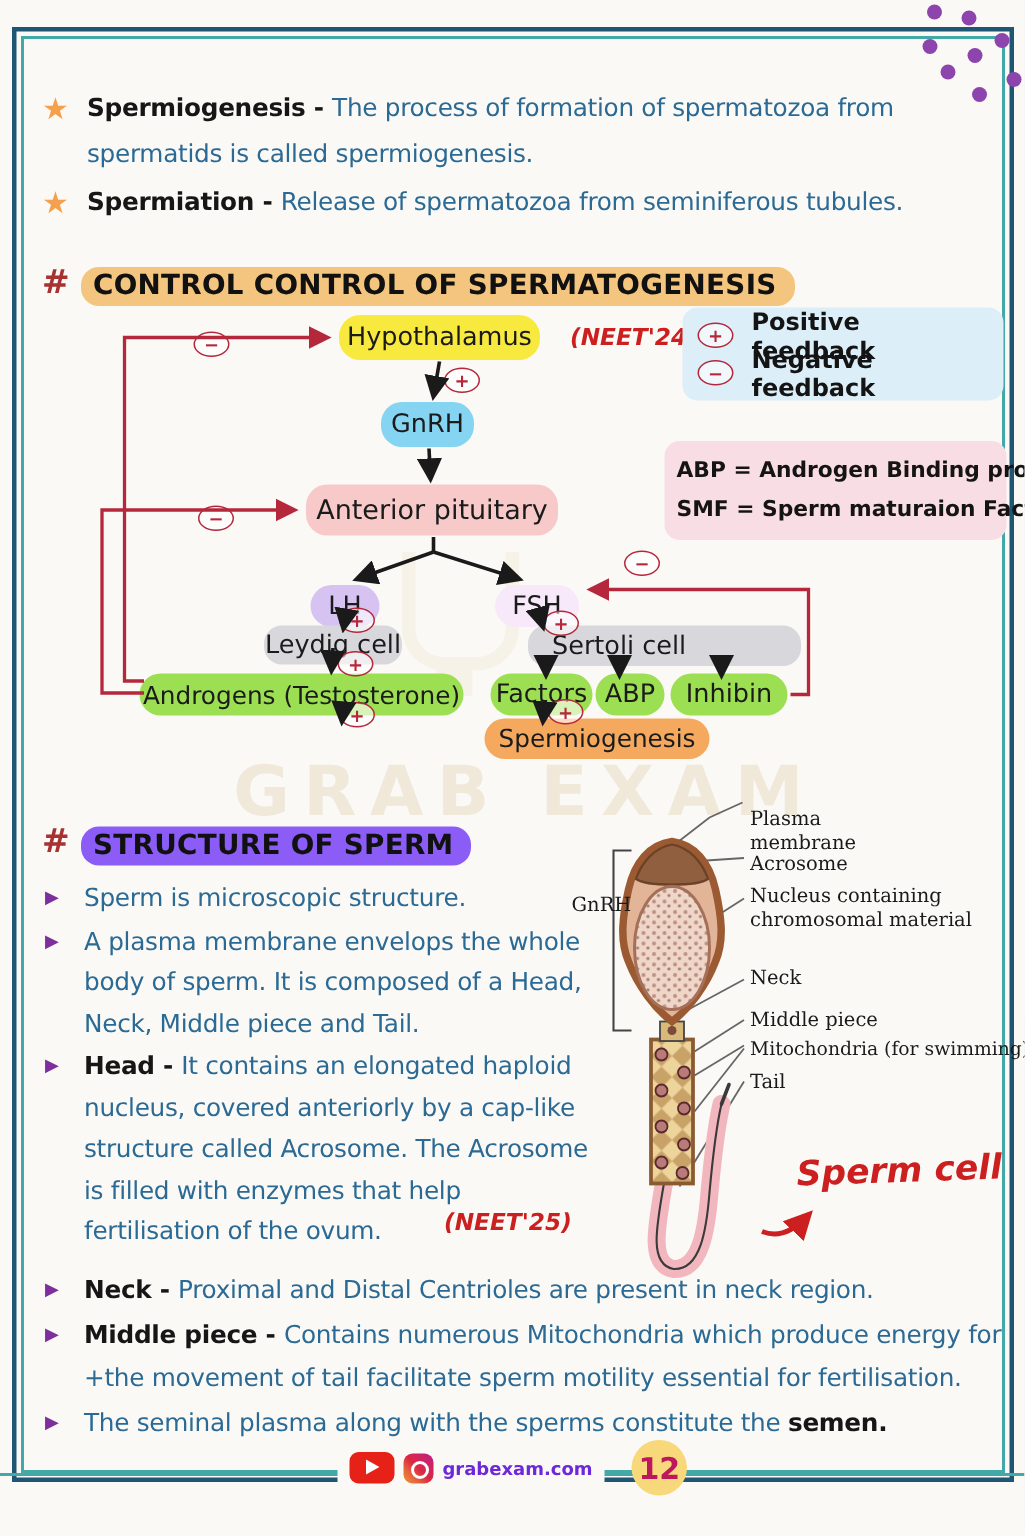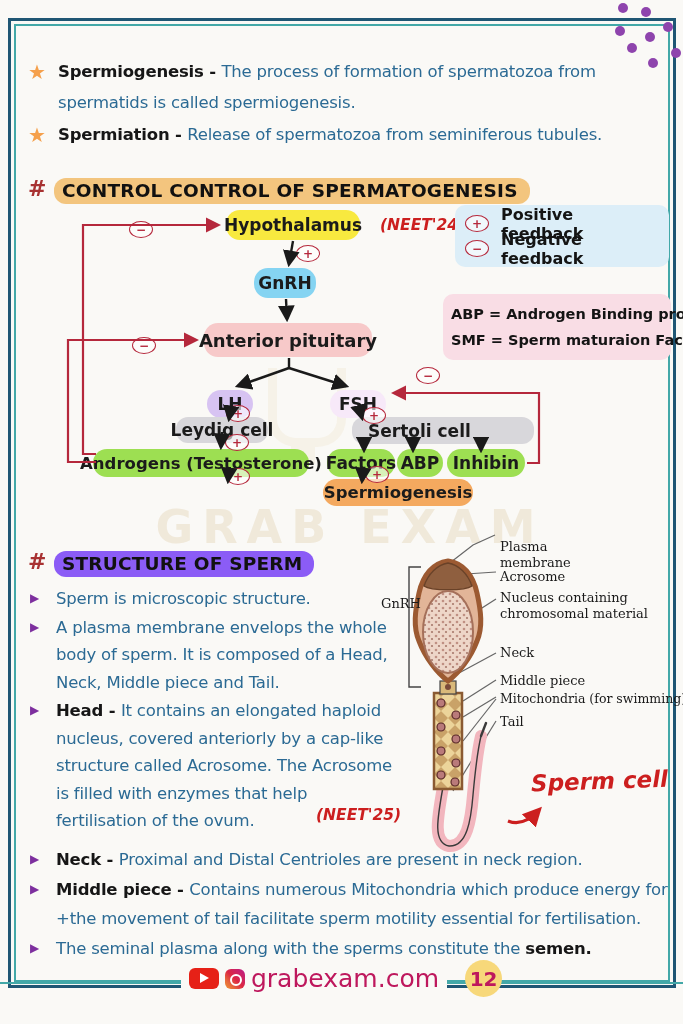--- a/index.html
+++ b/index.html
@@ -15,37 +15,37 @@
   .star{color:#f5a04c;font-size:20px;position:absolute;left:0;top:1px;}
   .intro{position:absolute;left:28px;top:56px;width:632px;}
   .intro-item{position:relative;padding-left:30px;line-height:31px;margin-bottom:1px;}
   .hash{color:#a83232;font-weight:bold;font-size:22px;position:absolute;left:0;top:-2px;}
   .section-head{position:relative;padding-left:26px;}
   .head-chip{display:inline-block;font-weight:800;font-size:18.5px;color:#111;padding:2px 12px 3px 8px;border-radius:12px;letter-spacing:0.2px;}
   .chip-orange{background:#f3c57e;}
   .chip-yellow{background:#8b5cf6;}
 
   
-  .pill{position:absolute;display:flex;align-items:center;justify-content:center;border-radius:14px;font-weight:bold;font-size:17px;color:#1b1b1b;white-space:nowrap;}
+  .pill{position:absolute;display:flex;align-items:center;justify-content:center;border-radius:14px;font-weight:normal;font-size:17px;color:#1b1b1b;white-space:nowrap;}
   #n-hypothalamus{left:226px;top:210px;width:134px;height:30px;background:#f8e93f;}
   #n-gnrh{left:254px;top:268px;width:62px;height:30px;background:#85d4f2;}
   #n-anterior{left:204px;top:323px;width:168px;height:34px;background:#f7c9c9;font-size:18px;}
   #n-lh{left:207px;top:390px;width:46px;height:28px;background:#d7c3f2;}
   #n-fsh{left:330px;top:390px;width:56px;height:28px;background:#f7e9f9;}
   #n-leydig{left:176px;top:417px;width:92px;height:26px;background:#d8d7db;border-radius:12px;}
   #n-sertoli{left:352px;top:417px;width:166px;height:27px;background:#d8d7db;border-radius:12px;justify-content:flex-start;padding-left:16px;}
   #n-androgens{left:93px;top:449px;width:216px;height:28px;background:#9ddf52;font-size:16.5px;}
   #n-factors{left:327px;top:449px;width:68px;height:28px;background:#9ddf52;}
   #n-abp{left:397px;top:449px;width:46px;height:28px;background:#9ddf52;}
   #n-inhibin{left:447px;top:449px;width:78px;height:28px;background:#9ddf52;}
   #n-spermatogenesis{left:122px;top:479px;width:152px;height:27px;background:#f4a95f;font-size:16.5px;}
   #n-spermiogenesis{left:323px;top:479px;width:150px;height:27px;background:#f4a95f;font-size:16.5px;}
   .exam-tag{position:absolute;color:#cc1f1f;font-weight:800;font-style:italic;font-size:15.5px;white-space:nowrap;}
   #tag-neet24{left:364px;top:216px;margin-left:16px;}
-  #tag-neet25{left:316px;top:806px;}
+  #tag-neet25{left:296px;top:806px;}
 
   .fbi{position:absolute;width:22px;height:15px;border:1.6px solid #b5283c;border-radius:50%;color:#b5283c;font-size:12px;font-weight:bold;display:flex;align-items:center;justify-content:center;line-height:1;background:rgba(255,255,255,.6);}
   #fb-p1{left:296px;top:245px;} #fb-p2{left:226px;top:405px;} #fb-p3{left:362px;top:407px;}
   #fb-p4{left:225px;top:434px;} #fb-p5{left:226px;top:468px;} #fb-p6{left:365px;top:466px;}
   #fb-m1{left:129px;top:221px;} #fb-m2{left:132px;top:337px;} #fb-m3{left:416px;top:367px;}
 
   .legend-box{position:absolute;left:455px;top:205px;width:214px;height:62px;background:#dceef8;border-radius:10px;padding:6px 10px;box-sizing:border-box;}
   .legend-row{display:flex;align-items:center;gap:12px;height:25px;color:#141414;font-size:16px;font-weight:600;}
   .legend-row .fbi{position:static;flex:0 0 22px;}
   .abbrev-box{position:absolute;left:443px;top:294px;width:228px;height:66px;background:#f9dde5;border-radius:10px;padding:7px 8px;box-sizing:border-box;}
@@ -74,21 +74,21 @@
   .sperm-annot{position:absolute;left:531px;top:768px;color:#cc1f1f;font-weight:800;font-style:italic;font-size:23px;transform:rotate(-2deg);white-space:nowrap;}
 
   
   .footer-line{position:absolute;left:0;right:0;top:982px;height:2px;background:#43a8a8;}
   .footer{position:absolute;left:0;top:960px;width:100%;display:flex;align-items:center;justify-content:center;gap:6px;}
   .site-group{display:flex;align-items:center;gap:6px;background:#faf9f6;padding:2px 8px;}
   .yt-icon{width:30px;height:21px;background:#e62117;border-radius:6px;position:relative;}
   .yt-icon:after{content:"";position:absolute;left:11px;top:5px;border-left:9px solid #fff;border-top:5.5px solid transparent;border-bottom:5.5px solid transparent;}
   .ig-icon{width:20px;height:20px;border-radius:6px;background:linear-gradient(45deg,#f09433,#e6683c,#dc2743,#cc2366,#bc1888);position:relative;}
   .ig-icon:after{content:"";position:absolute;left:5px;top:5px;width:8px;height:8px;border:2px solid #fff;border-radius:50%;}
-  .site-text{color:#be185d;font-weight:normal;font-size:25px;}
+  .site-text{color:#6d28d9;font-weight:bold;font-size:12px;}
   .page-num{width:37px;height:37px;border-radius:50%;background:#f7d87a;display:flex;align-items:center;justify-content:center;font-weight:bold;font-size:20px;color:#be185d;margin-left:12px;}
 
   svg{position:absolute;pointer-events:none;}
   .abs{position:absolute;}
 </style>
 </head>
 <body>
 
 <div class="page">
   <div class="border-outer"></div>

